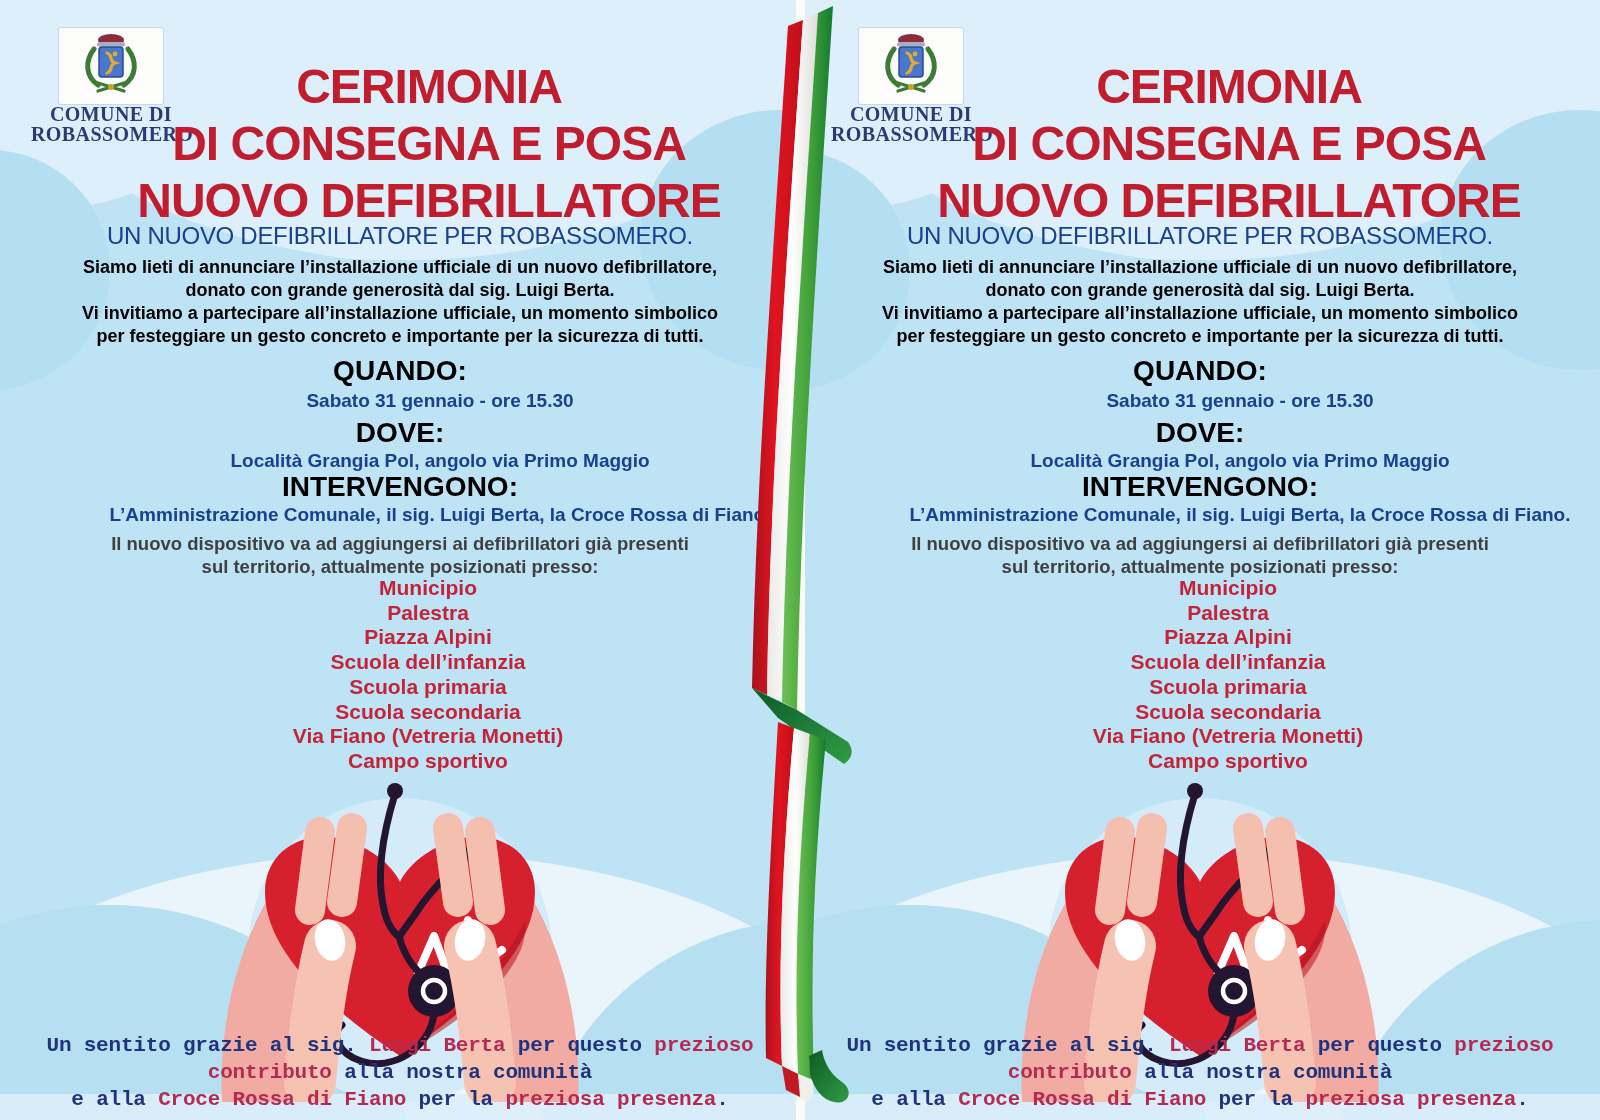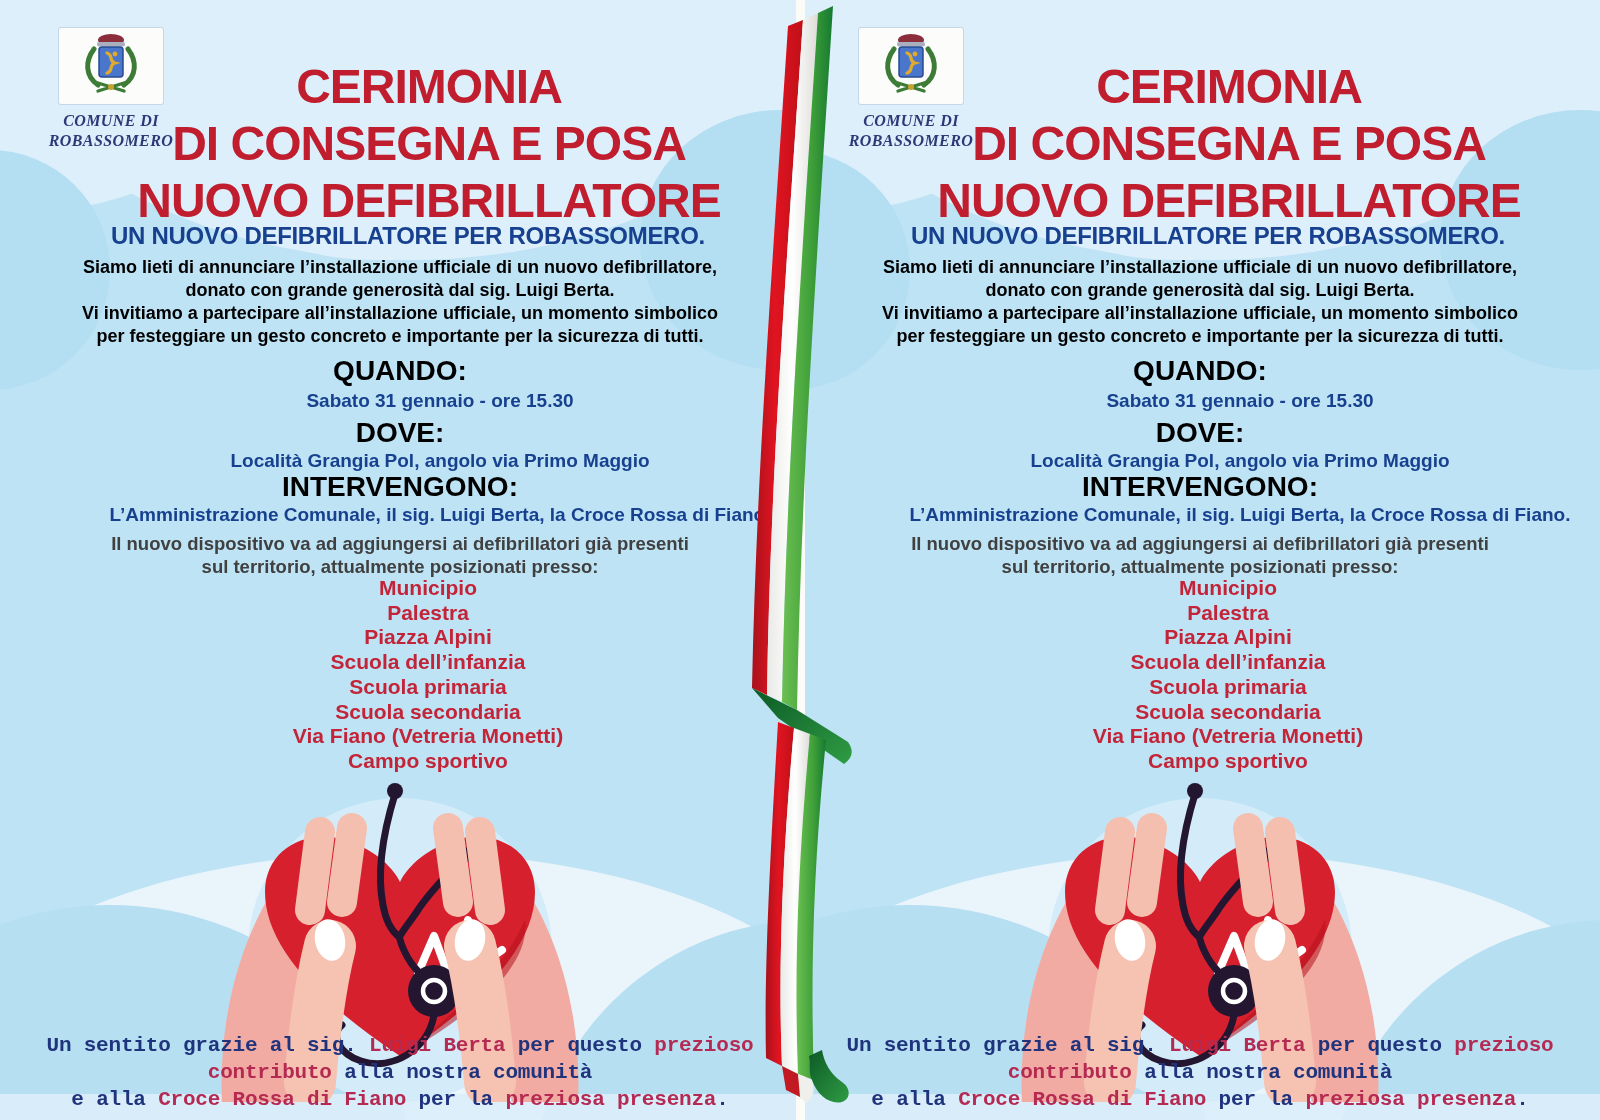--- a/index.html
+++ b/index.html
@@ -21,26 +21,26 @@
   .b2{width:240px;height:240px;left:-130px;top:150px;}
   .bottom-band{position:absolute;left:-60px;width:920px;top:852px;height:300px;background:#eaf4fb;border-radius:50% 50% 0 0/70% 70% 0 0;}
   .dome{position:absolute;background:#b7dff2;border-radius:50%;}
   .d1{width:620px;height:600px;left:-200px;top:905px;}
   .d2{width:560px;height:560px;left:530px;top:920px;}
   .bottom-strip{position:absolute;left:0;width:800px;top:1094px;height:26px;background:#dceef9;opacity:.9;}
 
   
   .logo{position:absolute;left:46px;top:28px;width:130px;text-align:center;z-index:4;}
   .logo-box{width:104px;height:76px;background:#fcfcfa;margin:0 auto;display:flex;align-items:center;justify-content:center;border-radius:2px;box-shadow:0 0 0 1px rgba(120,150,180,.25);}
-  .logo-name{margin-top:7px;font-family:"Liberation Serif",serif;font-weight:bold;color:#2b3a77;font-size:16px;line-height:20px;letter-spacing:.4px;width:160px;margin-left:-15px;font-style:italic;}
+  .logo-name{font-family:"Liberation Serif",serif;font-weight:bold;color:#2b3a77;font-size:20px;line-height:20px;letter-spacing:.4px;width:160px;margin-left:-15px;}
 
   
   .tcenter{position:absolute;left:0;width:100%;text-align:center;z-index:4;}
   .title{top:58px;color:#c01e2e;font-size:48px;line-height:57px;font-weight:bold;letter-spacing:-1px;padding-left:29px;}
-  .subtitle{top:222px;color:#17418f;font-size:24px;font-weight:bold;letter-spacing:-.3px;padding-left:8px;}
+  .subtitle{top:222px;color:#17418f;font-size:24px;font-weight:normal;letter-spacing:-.3px;}
   .intro{top:256px;color:#000000;font-size:18px;line-height:23px;font-weight:bold;}
   .sec-head{color:#000000;font-size:28px;line-height:30px;font-weight:bold;}
   .sec-text{color:#17418f;font-size:19px;font-weight:bold;margin-left:40px;}
   .h-quando{top:356px;} .t-quando{top:390px;}
   .h-dove{top:418px;}   .t-dove{top:450px;}
   .h-interv{top:472px;} .t-interv{top:504px;}
   .list-intro{top:532px;color:#404040;font-size:18.5px;line-height:23px;font-weight:bold;}
   .locations{top:576px;color:#c32438;font-size:21px;line-height:24.7px;font-weight:bold;padding-left:28px;}
   .thanks{top:1032px;color:#20347e;font-size:21px;line-height:27px;font-weight:bold;z-index:6;letter-spacing:-.2px;font-family:Liberation Mono, monospace;}
   .thanks .hl{color:#b52a52;}

